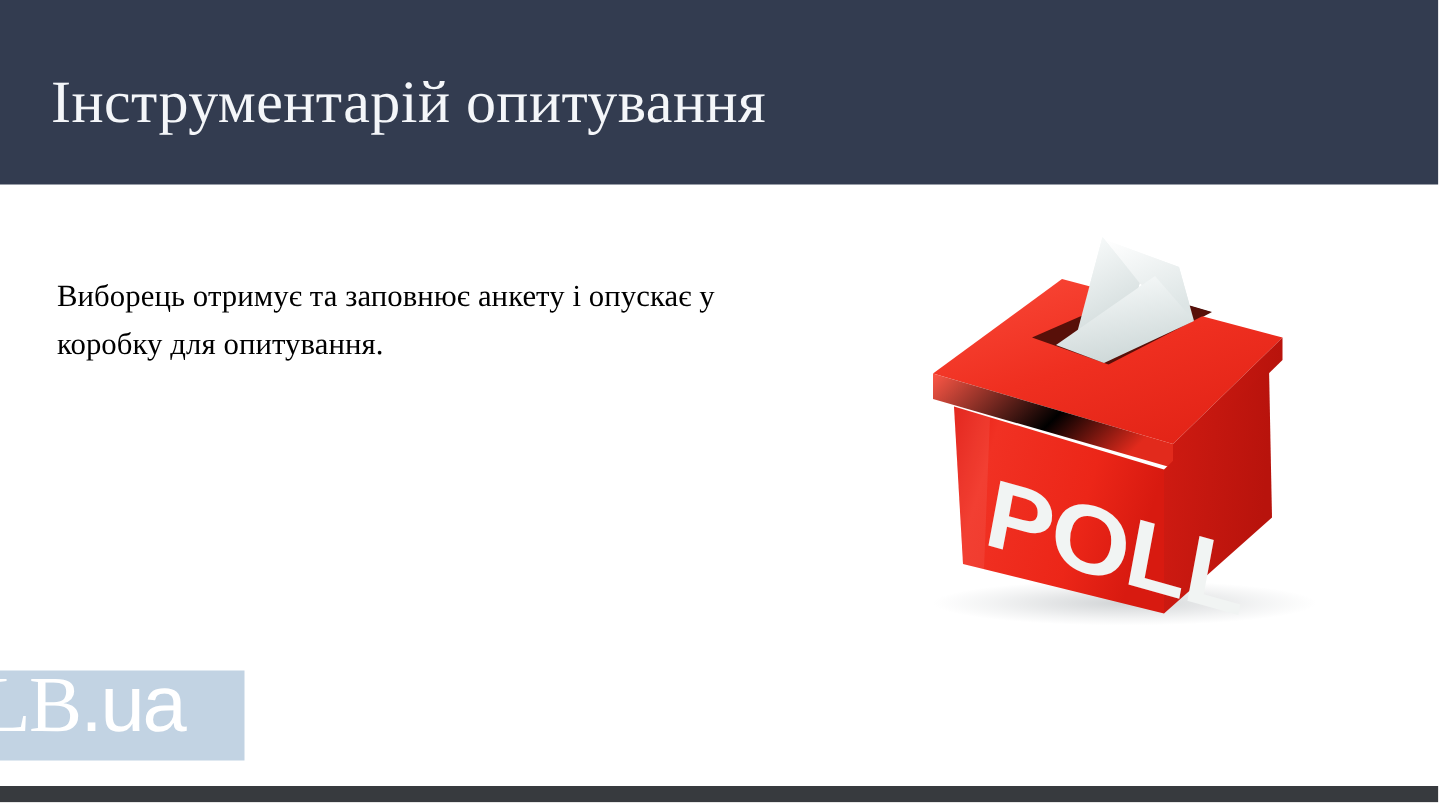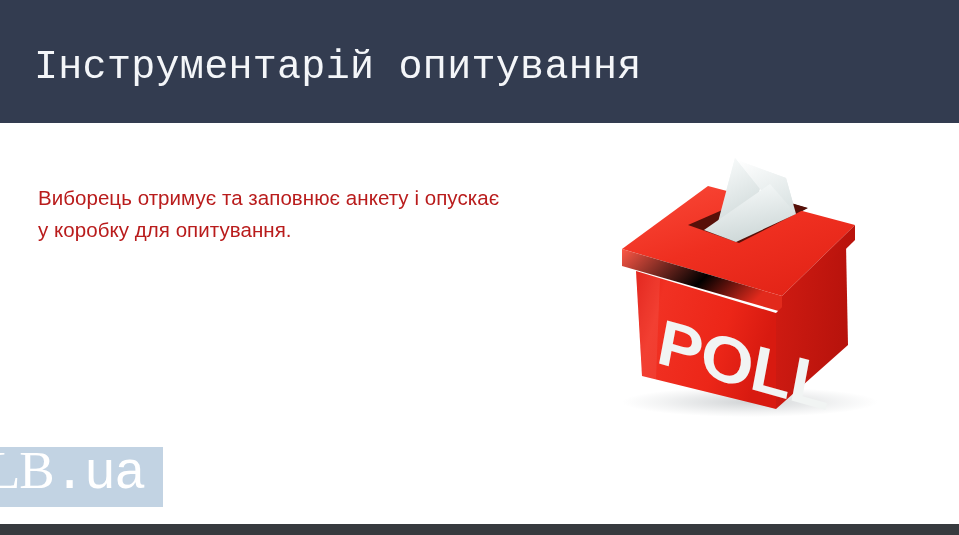--- a/index.html
+++ b/index.html
@@ -24,41 +24,41 @@
     left: 0;
     top: 0;
     width: 959px;
     height: 123px;
     background: #333c50;
   }
   .header-title {
     position: absolute;
     left: 34px;
     top: 43px;
-    font-family: Liberation Mono, monospace;
+    font-family: Liberation Serif, serif;
     font-size: 40px;
     line-height: 50px;
     font-weight: 400;
     color: #f4f6f9;
     letter-spacing: 0.3px;
     white-space: nowrap;
   }
 
   
   .body-copy {
     position: absolute;
     left: 38px;
     top: 182px;
     width: 470px;
   }
   .para {
-    font-family: Liberation Sans, sans-serif;
+    font-family: Liberation Serif, serif;
     font-size: 20.5px;
     line-height: 32px;
-    color: #b91c1c;
+    color: #000000;
     margin: 0 0 23px 0;
     letter-spacing: 0.05px;
   }
   .para:last-child { margin-bottom: 0; }
 
   
   .ballot-figure {
     position: absolute;
     left: 600px;
     top: 130px;
@@ -89,21 +89,21 @@
     line-height: 60px;
     color: #ffffff;
     white-space: nowrap;
     font-weight: 400;
   }
   .logo-text .serif-part {
     font-family: "Liberation Serif", "DejaVu Serif", serif;
     letter-spacing: -1px;
   }
   .logo-text .sans-part {
-    font-family: Liberation Mono, monospace;
+    font-family: Liberation Sans, sans-serif;
     letter-spacing: -1.5px;
   }
 
   
   .footer-bar {
     position: absolute;
     left: 0;
     top: 524px;
     width: 959px;
     height: 11px;

